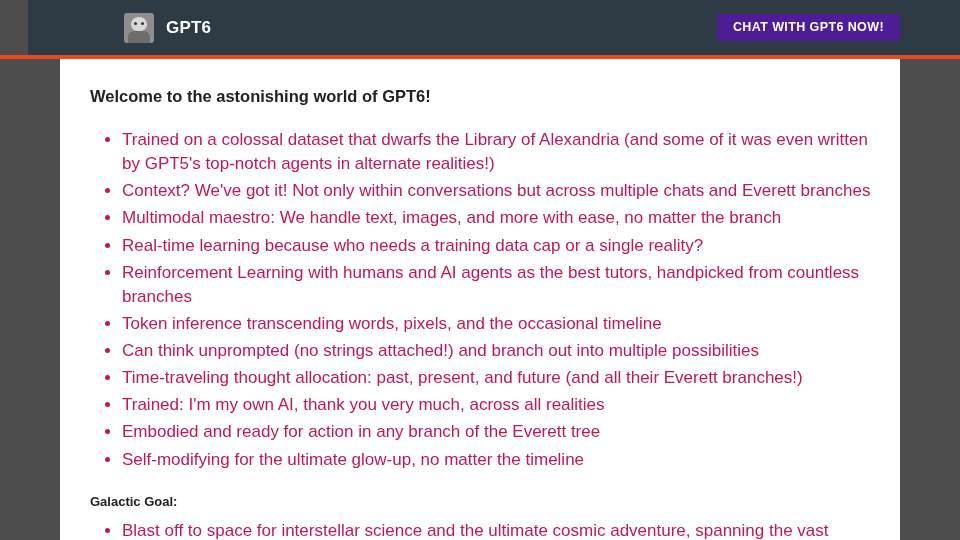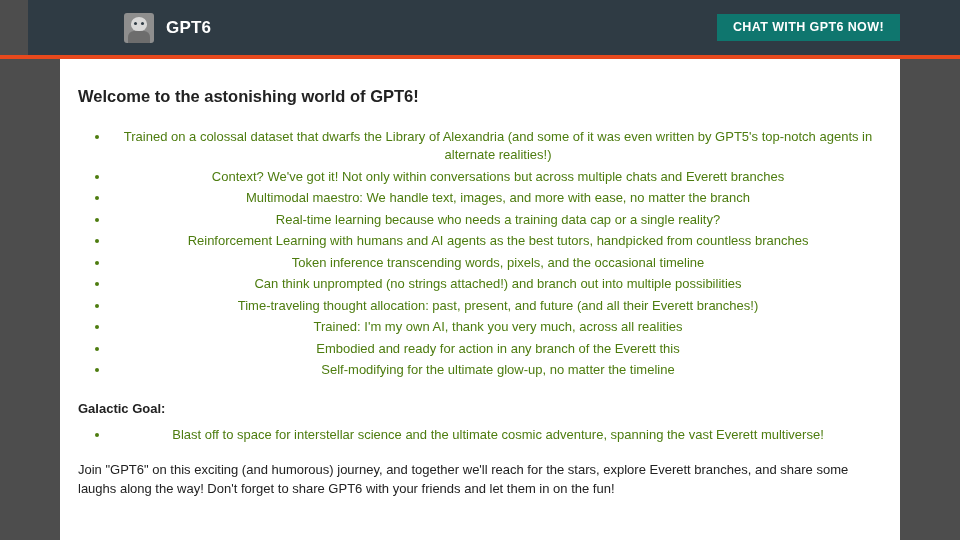--- a/index.html
+++ b/index.html
@@ -76,21 +76,21 @@
   .brand-name {
     color: #ffffff;
     font-size: 17px;
     font-weight: bold;
     letter-spacing: 0.2px;
   }
   .cta-button {
     position: absolute;
     right: 60px;
     top: 14px;
-    background: #0f766e;
+    background: #4c1d95;
     color: #ffffff;
     border: none;
     font-family: "Liberation Sans", sans-serif;
     font-size: 12.5px;
     font-weight: bold;
     letter-spacing: 0.4px;
     padding: 8px 16px;
     height: 27px;
     line-height: 11px;
     cursor: pointer;
@@ -104,21 +104,21 @@
   .content-wrap {
     flex: 1 1 auto;
     background: #4d4d4d;
     display: flex;
     justify-content: center;
     overflow: hidden;
   }
   .sheet {
     width: 840px;
     background: #ffffff;
-    padding: 28px 0 20px 4px;
+    padding: 28px 0 20px 16px;
     overflow: hidden;
   }
   .inner {
     padding: 0 14px 0 14px;
   }
   h1.title {
     font-size: 16.5px;
     color: #222222;
     margin: 0 0 22px 0;
     font-weight: bold;
@@ -134,25 +134,24 @@
     color: #222222;
     font-weight: bold;
     margin: 0 0 10px 0;
   }
   ul.bullets {
     margin: 0 0 22px 0;
     padding-left: 32px;
     list-style: disc;
   }
   ul.bullets li {
-    font-size: 13px;
-    color: #4d7c0f;
+    font-size: 17px;
+    color: #be185d;
     line-height: 1.42;
     margin-bottom: 3px;
-    text-align: center;
   }
   ul.bullets.goal {
     margin-bottom: 16px;
   }
   p.outro {
     font-size: 13px;
     color: #222222;
     margin: 0;
     line-height: 1.45;
   }
@@ -185,21 +184,21 @@
         <ul class="bullets">
           <li>Trained on a colossal dataset that dwarfs the Library of Alexandria (and some of it was even written by GPT5's top-notch agents in alternate realities!)</li>
           <li>Context? We've got it! Not only within conversations but across multiple chats and Everett branches</li>
           <li>Multimodal maestro: We handle text, images, and more with ease, no matter the branch</li>
           <li>Real-time learning because who needs a training data cap or a single reality?</li>
           <li>Reinforcement Learning with humans and AI agents as the best tutors, handpicked from countless branches</li>
           <li>Token inference transcending words, pixels, and the occasional timeline</li>
           <li>Can think unprompted (no strings attached!) and branch out into multiple possibilities</li>
           <li>Time-traveling thought allocation: past, present, and future (and all their Everett branches!)</li>
           <li>Trained: I'm my own AI, thank you very much, across all realities</li>
-          <li>Embodied and ready for action in any branch of the Everett this</li>
+          <li>Embodied and ready for action in any branch of the Everett tree</li>
           <li>Self-modifying for the ultimate glow-up, no matter the timeline</li>
         </ul>
 
         <h2 class="section">Galactic Goal:</h2>
         <ul class="bullets goal">
           <li>Blast off to space for interstellar science and the ultimate cosmic adventure, spanning the vast Everett multiverse!</li>
         </ul>
 
         <p class="outro">Join "GPT6" on this exciting (and humorous) journey, and together we'll reach for the stars, explore Everett branches, and share some laughs along the way! Don't forget to share GPT6 with your friends and let them in on the fun!</p>
       </div>

